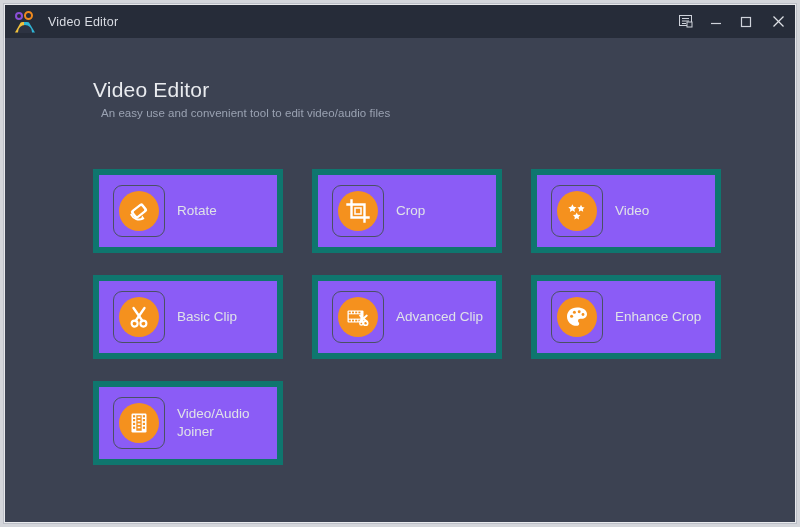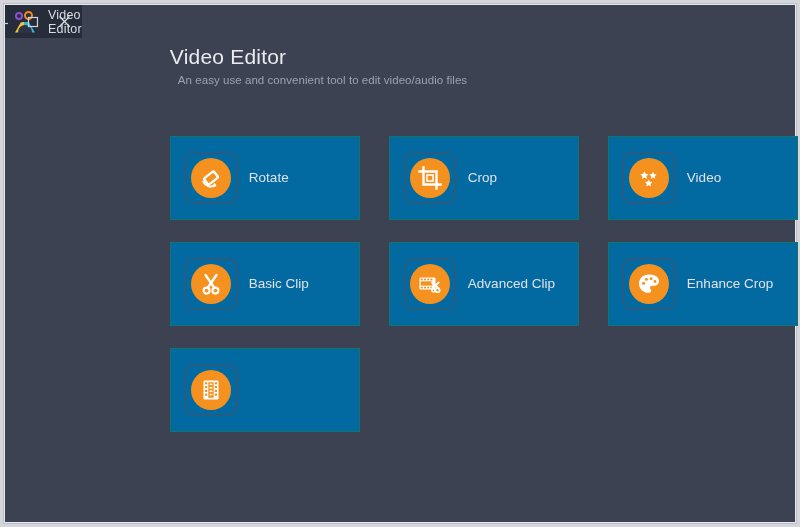--- a/index.html
+++ b/index.html
@@ -7,21 +7,21 @@
     width:800px;height:527px;
     background:#d4d6db;
     font-family:"Liberation Sans", sans-serif;
     overflow:hidden;
   }
   .window{
     position:absolute;left:4px;top:4px;width:792px;height:519px;
     background:#3c4252;
     border:1px solid #e8e9ec;
     box-sizing:border-box;
-    display:flex;flex-direction:row;
+    display:flex;flex-direction:column;
     box-shadow:0 0 0 1px #bcbfc7;
   }
   
   .titlebar{
     height:33px;flex:0 0 33px;
     background:#262c39;
     display:flex;align-items:center;
     position:relative;
   }
   .app-icon{
@@ -81,22 +81,22 @@
   }
   .grid{
     position:absolute;left:88px;top:131px;
     width:628px;
     display:grid;
     grid-template-columns:190px 190px 190px;
     grid-gap:22px 29px;
   }
   .card{
     height:84px;
-    background:#0369a1;
-    border:1px solid #0f766e;
+    background:#8b5cf6;
+    border:6px solid #0f766e;
     box-sizing:border-box;
     display:flex;align-items:center;
     cursor:pointer;
   }
   .icon-box{
     width:52px;height:52px;
     margin-left:14px;margin-right:12px;
     border:1px solid #4a melhor;
     border:1px solid #4a5164;
     border-radius:9px;
@@ -288,18 +288,20 @@
               </g>
               <g fill="#fff">
                 <rect x="10.6" y="5.6" width="2.8" height="1.5"></rect>
                 <rect x="10.6" y="9.0" width="2.8" height="1.5"></rect>
                 <rect x="10.6" y="12.4" width="2.8" height="1.5"></rect>
                 <rect x="10.6" y="15.8" width="2.8" height="1.5"></rect>
               </g>
             </svg>
           </div>
         </div>
+        <div class="card-label">Video/Audio
+Joiner</div>
       </div>
 
 
     </div>
   </div>
 </div>
 
 </body></html>

